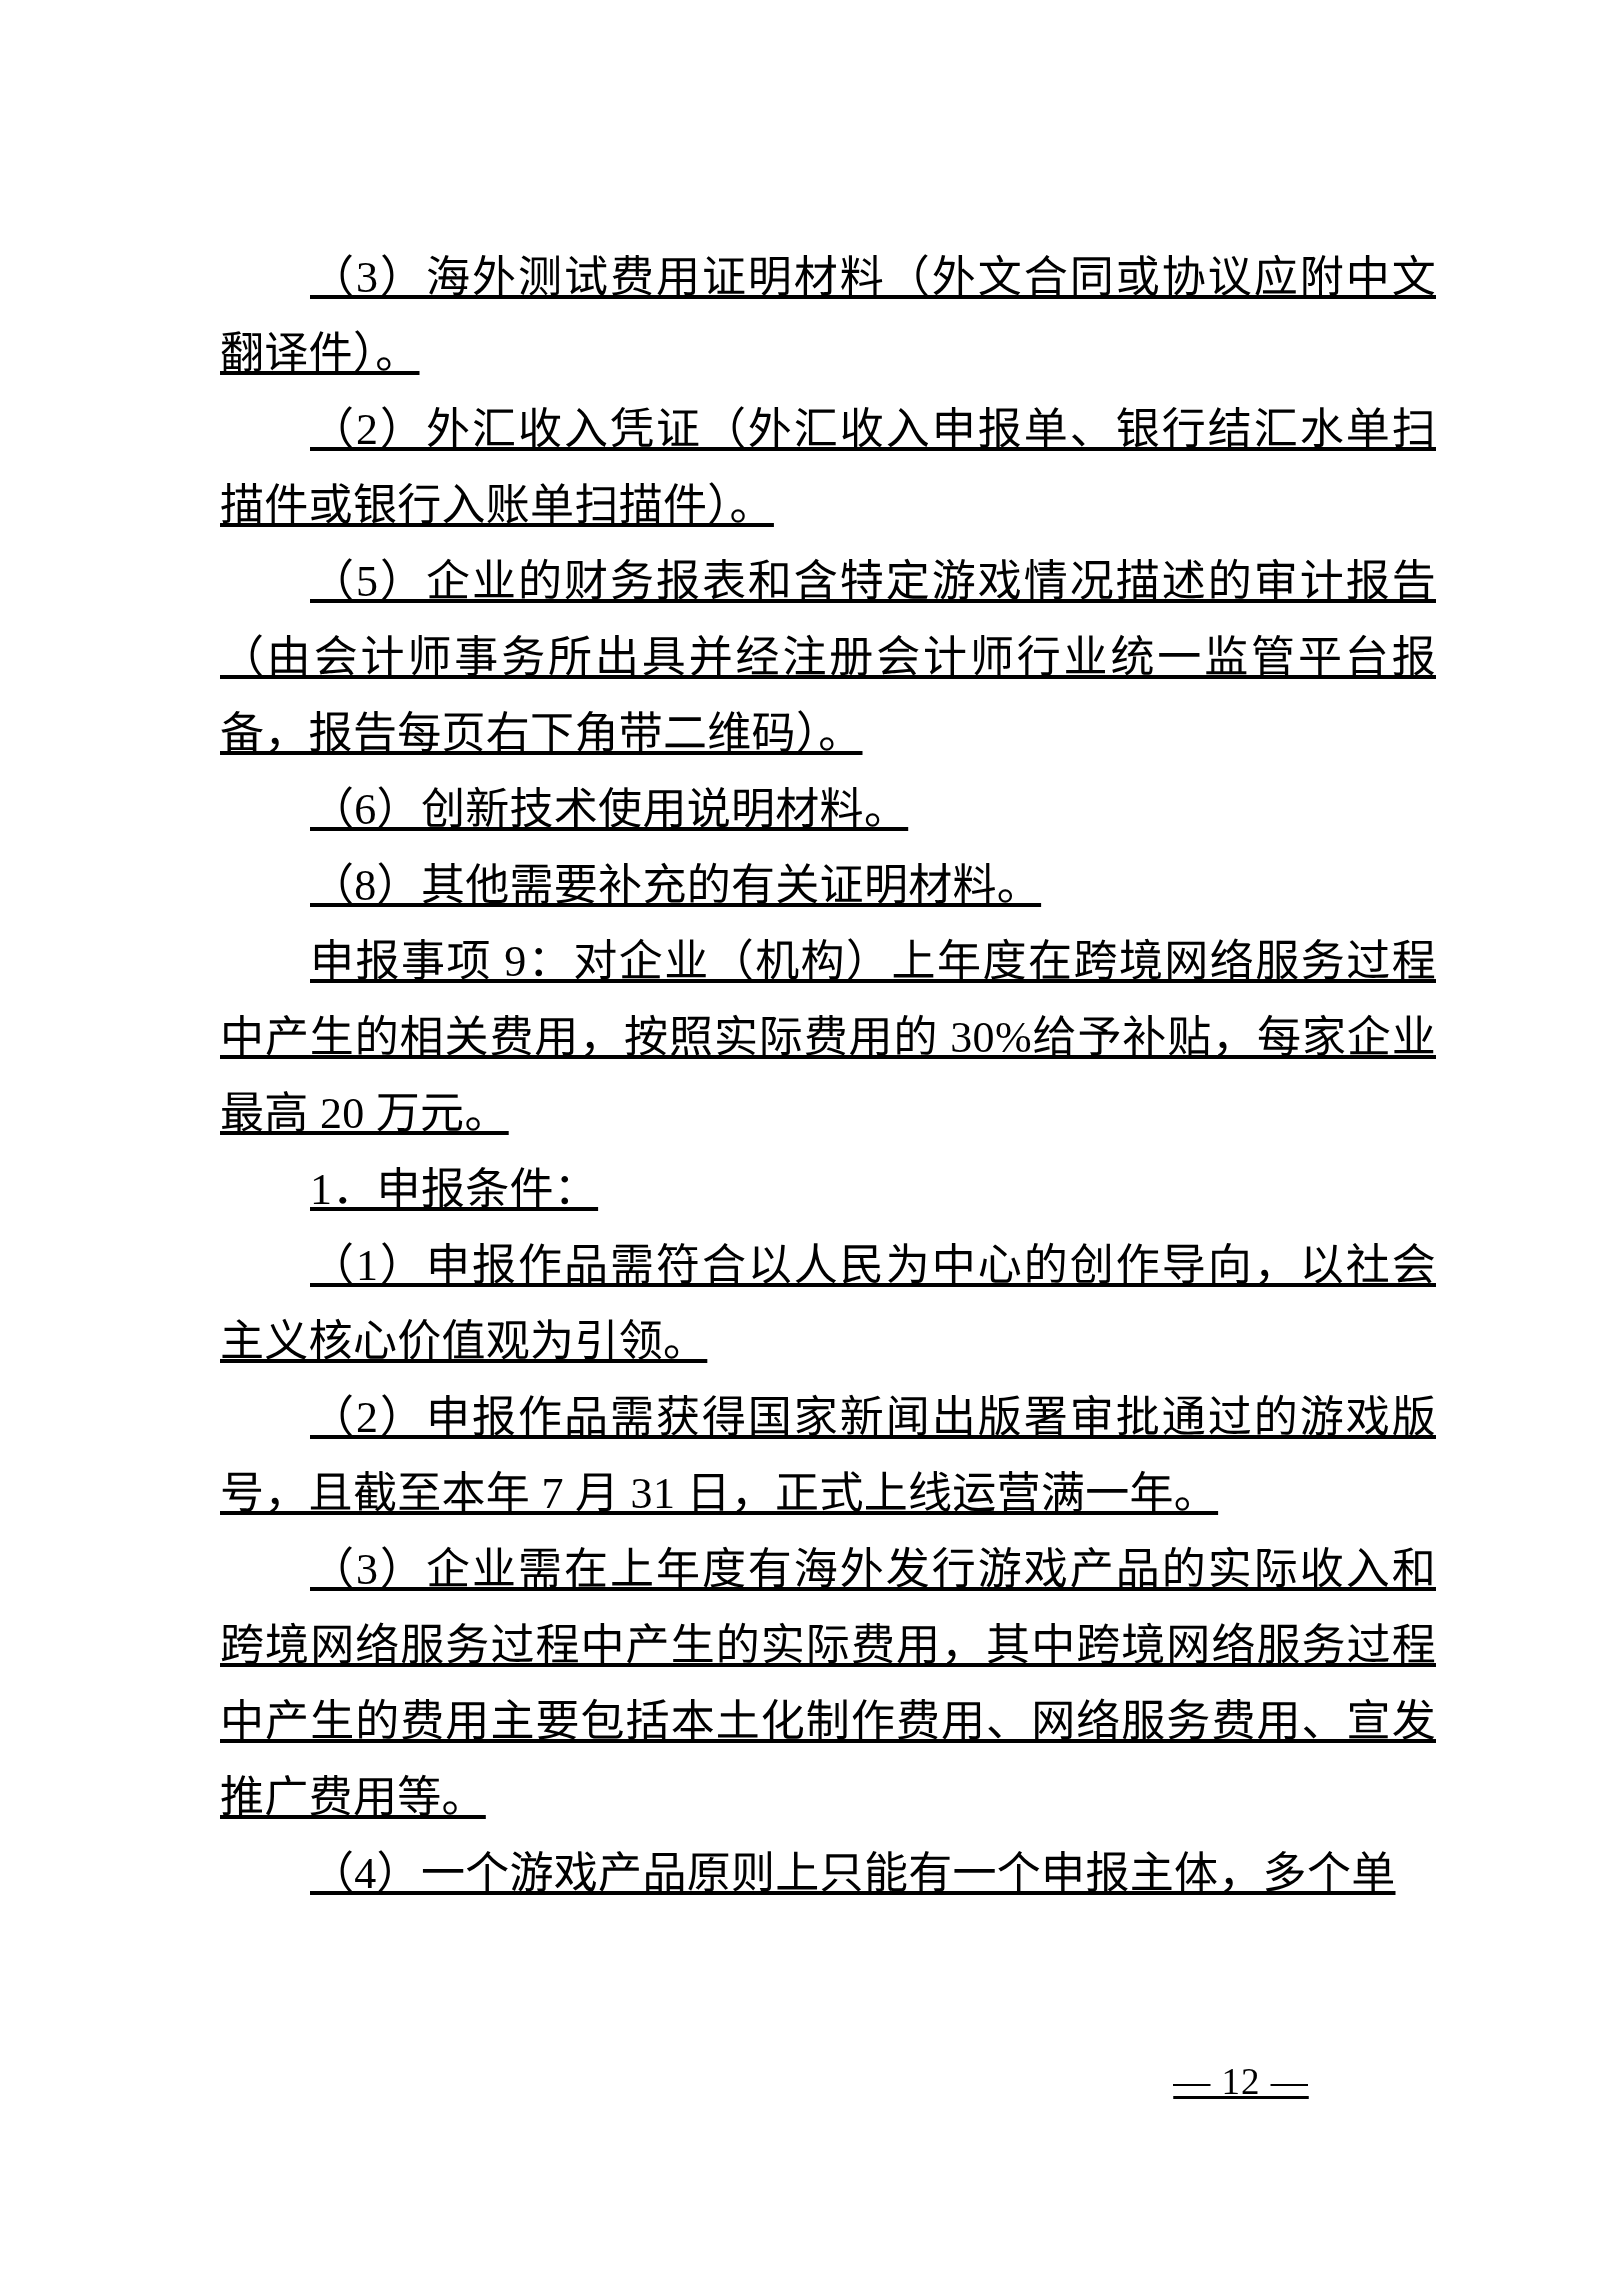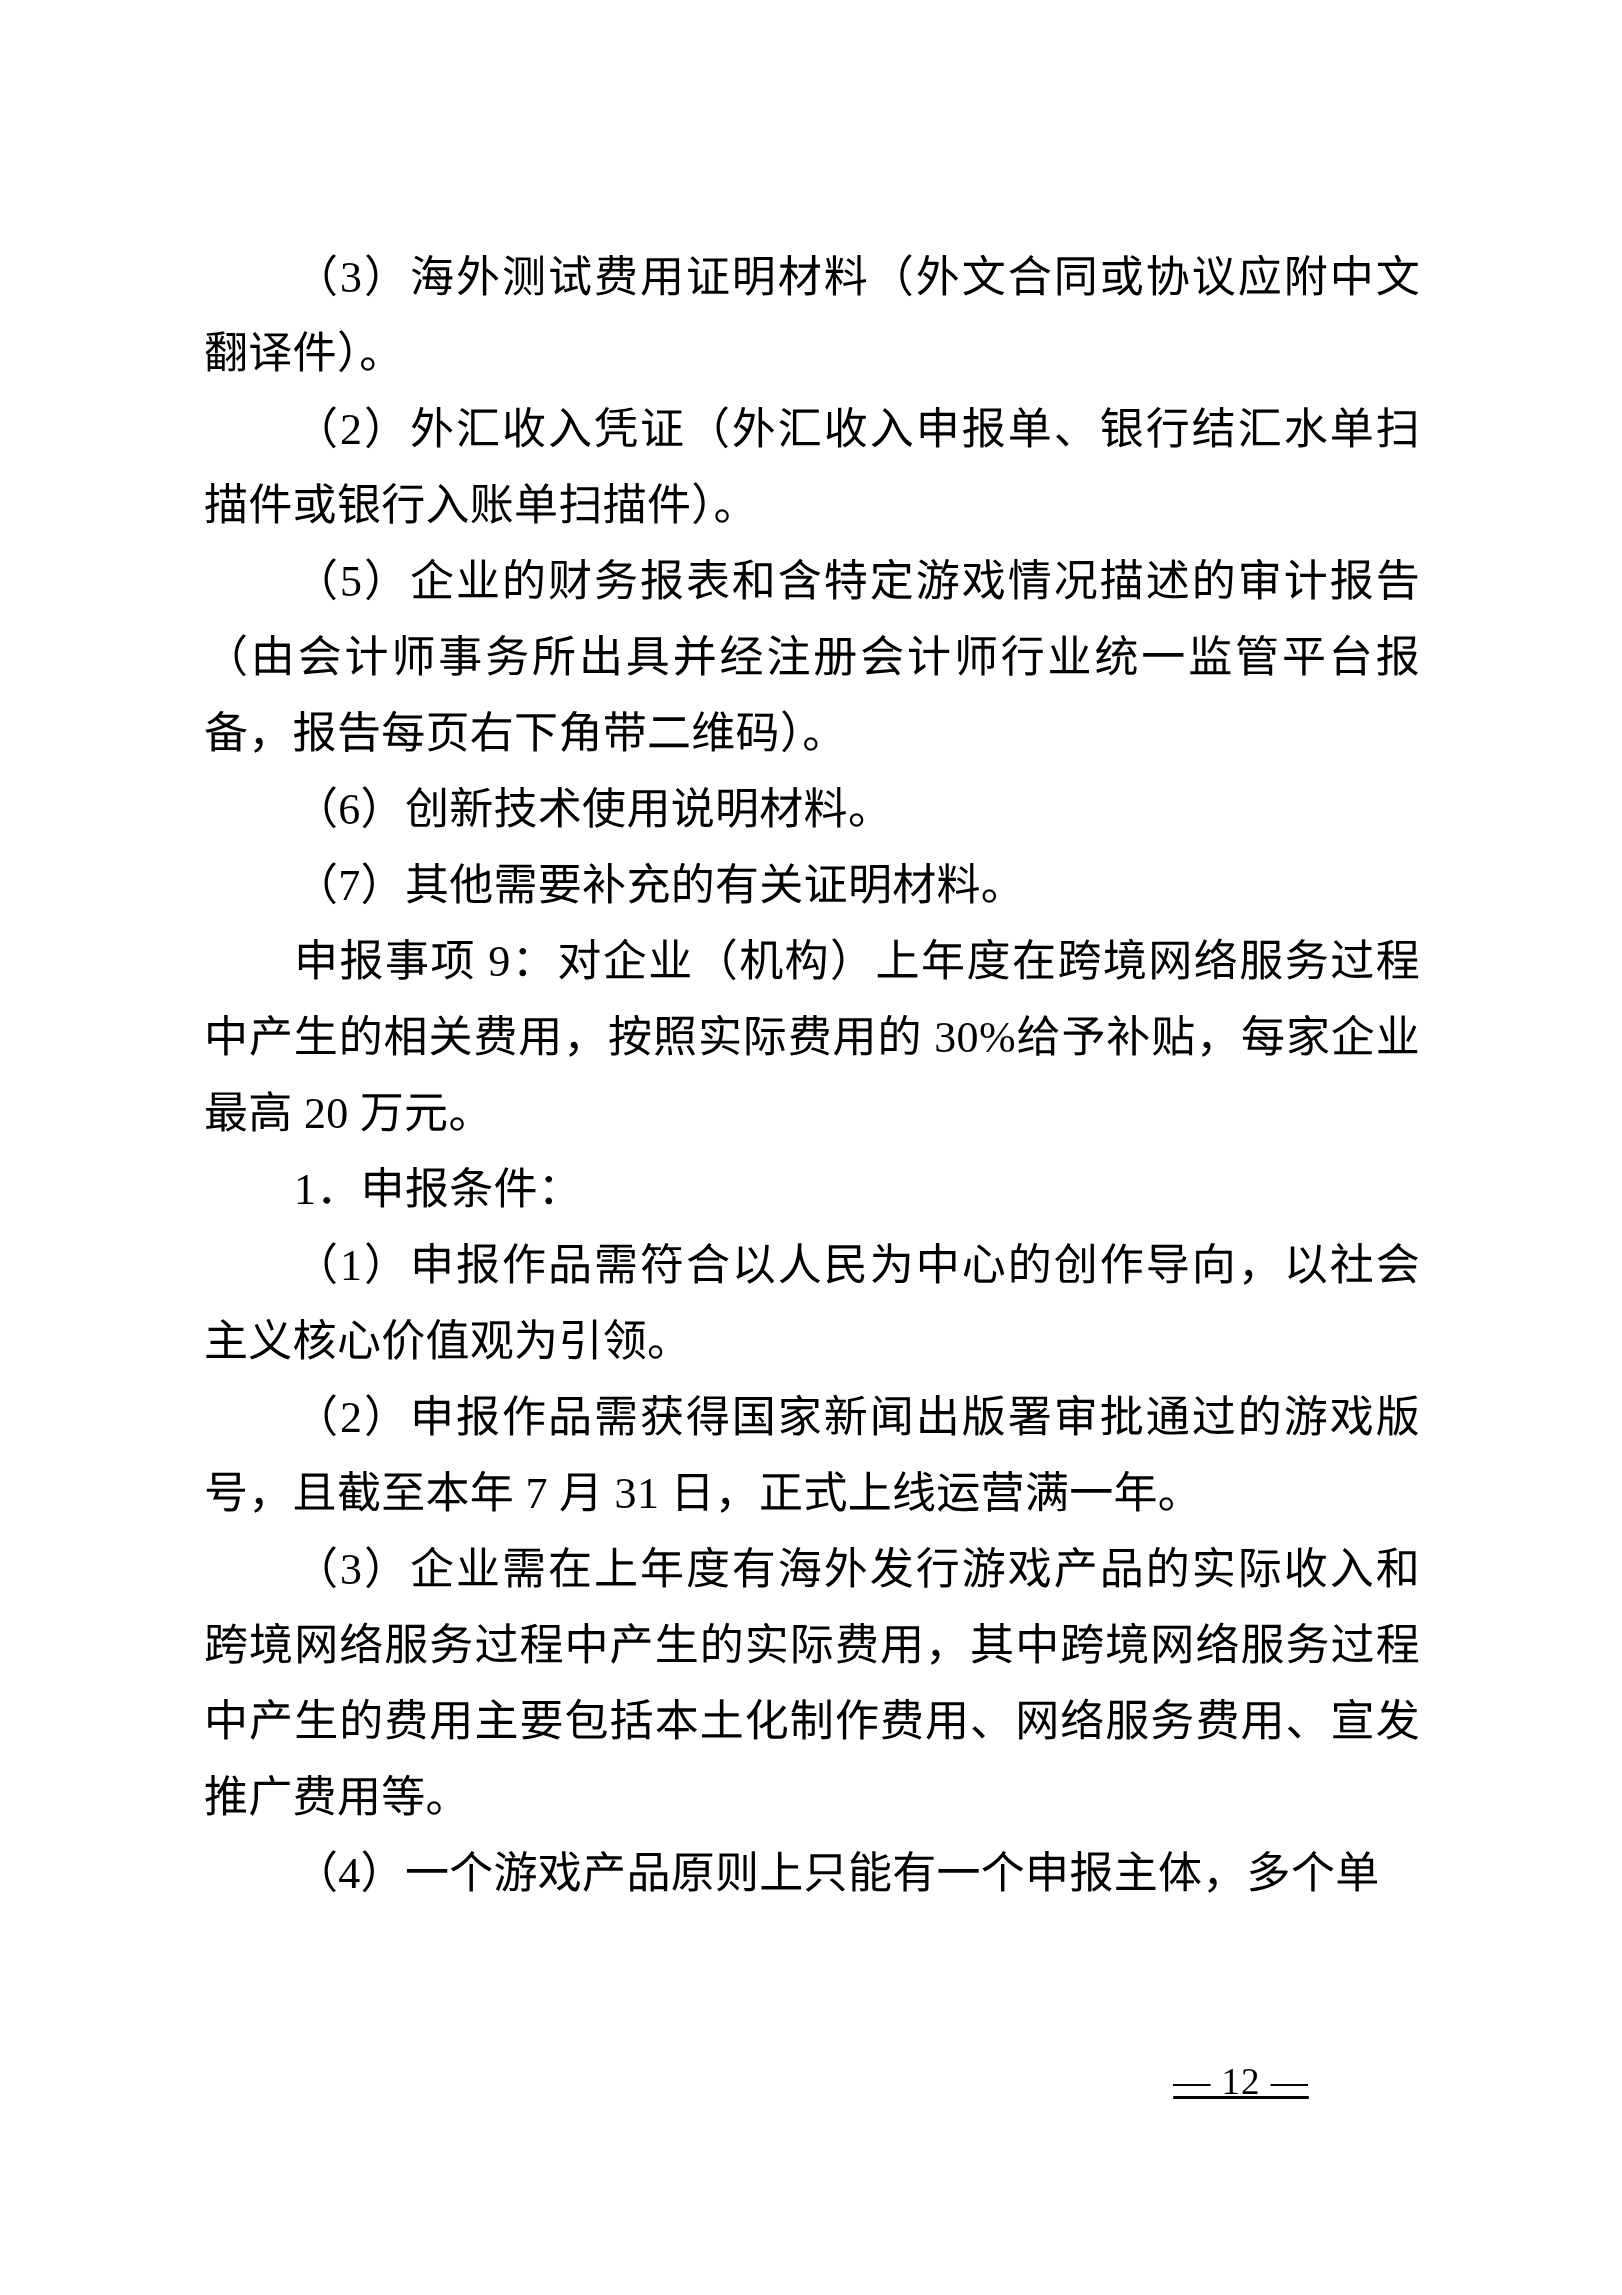--- a/index.html
+++ b/index.html
@@ -14,23 +14,24 @@
   .page {
     position: relative;
     width: 1623px;
     height: 2295px;
     background: #ffffff;
     box-sizing: border-box;
     overflow: hidden;
   }
   .content {
     position: absolute;
-    left: 204px;
+    left: 220px;
     top: 240px;
     width: 1216px;
+    text-decoration: underline;
   }
   p.para {
     margin: 0 0 0 0;
     font-size: 44px;
     line-height: 76px;
     text-align: justify;
     text-justify: inter-ideograph;
     letter-spacing: 0.3px;
     text-indent: 90px;
   }
@@ -52,21 +53,21 @@
 </head>
 <body>
 
 <div class="page">
 
   <div class="content">
     <p class="para">（3）海外测试费用证明材料（外文合同或协议应附中文翻译件）。</p>
     <p class="para">（2）外汇收入凭证（外汇收入申报单、银行结汇水单扫描件或银行入账单扫描件）。</p>
     <p class="para">（5）企业的财务报表和含特定游戏情况描述的审计报告（由会计师事务所出具并经注册会计师行业统一监管平台报备，报告每页右下角带二维码）。</p>
     <p class="para">（6）创新技术使用说明材料。</p>
-    <p class="para">（7）其他需要补充的有关证明材料。</p>
+    <p class="para">（8）其他需要补充的有关证明材料。</p>
     <p class="para">申报事项 9：对企业（机构）上年度在跨境网络服务过程中产生的相关费用，按照实际费用的 30%给予补贴，每家企业最高 20 万元。</p>
     <p class="para">1．申报条件：</p>
     <p class="para">（1）申报作品需符合以人民为中心的创作导向，以社会主义核心价值观为引领。</p>
     <p class="para">（2）申报作品需获得国家新闻出版署审批通过的游戏版号，且截至本年 7 月 31 日，正式上线运营满一年。</p>
     <p class="para">（3）企业需在上年度有海外发行游戏产品的实际收入和跨境网络服务过程中产生的实际费用，其中跨境网络服务过程中产生的费用主要包括本土化制作费用、网络服务费用、宣发推广费用等。</p>
     <p class="para">（4）一个游戏产品原则上只能有一个申报主体，多个单</p>
   </div>
 
   <div class="footer">
     <span class="footer-inner">— 12 —</span>

